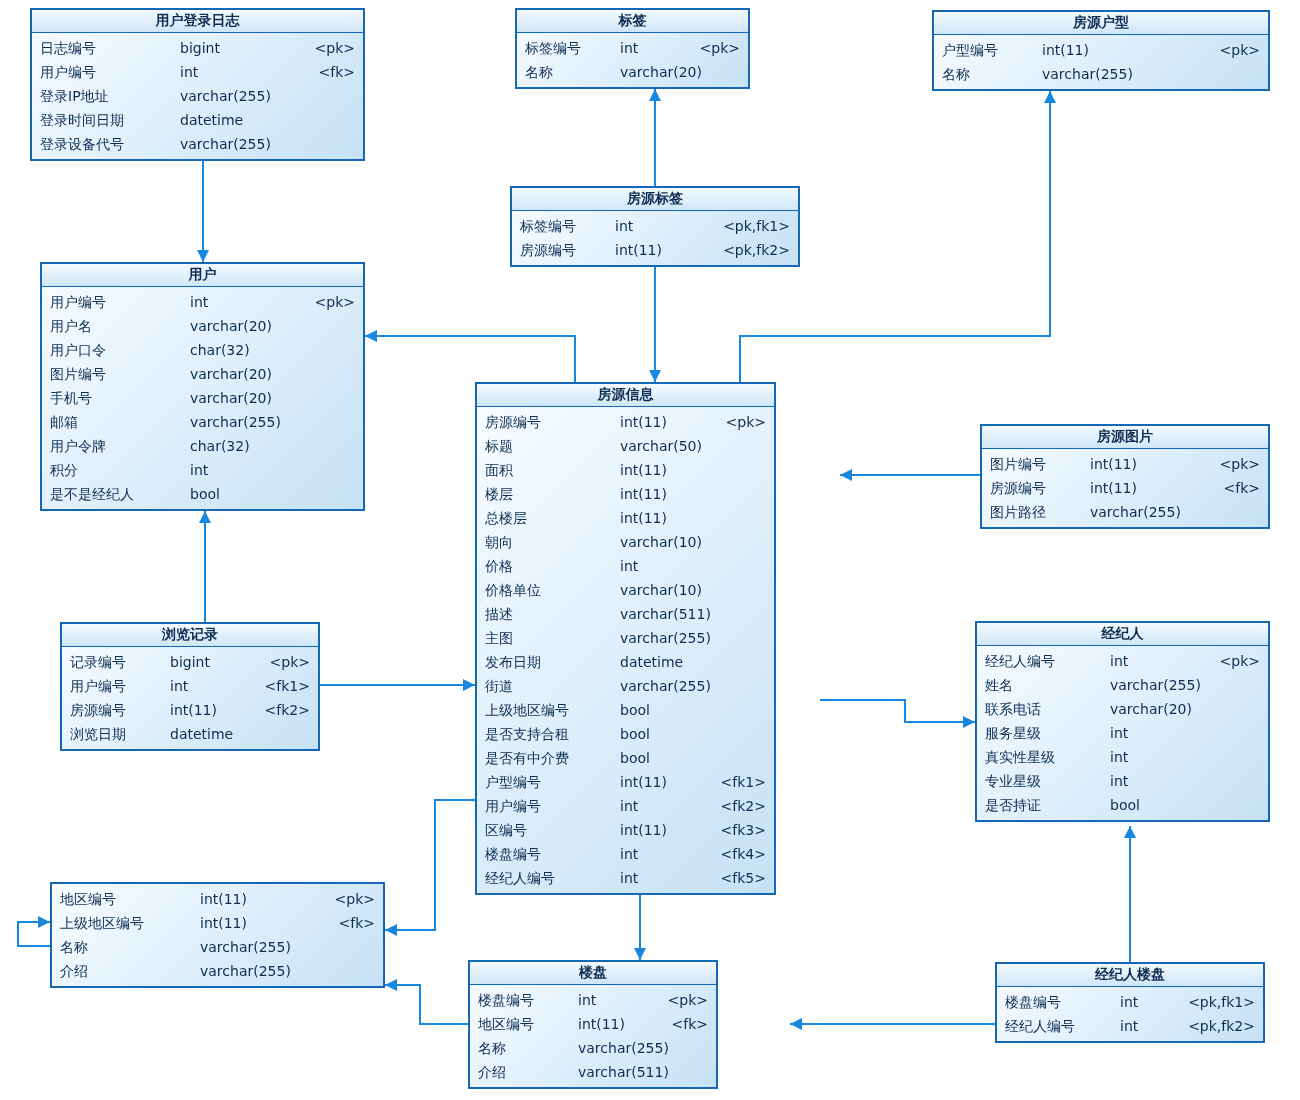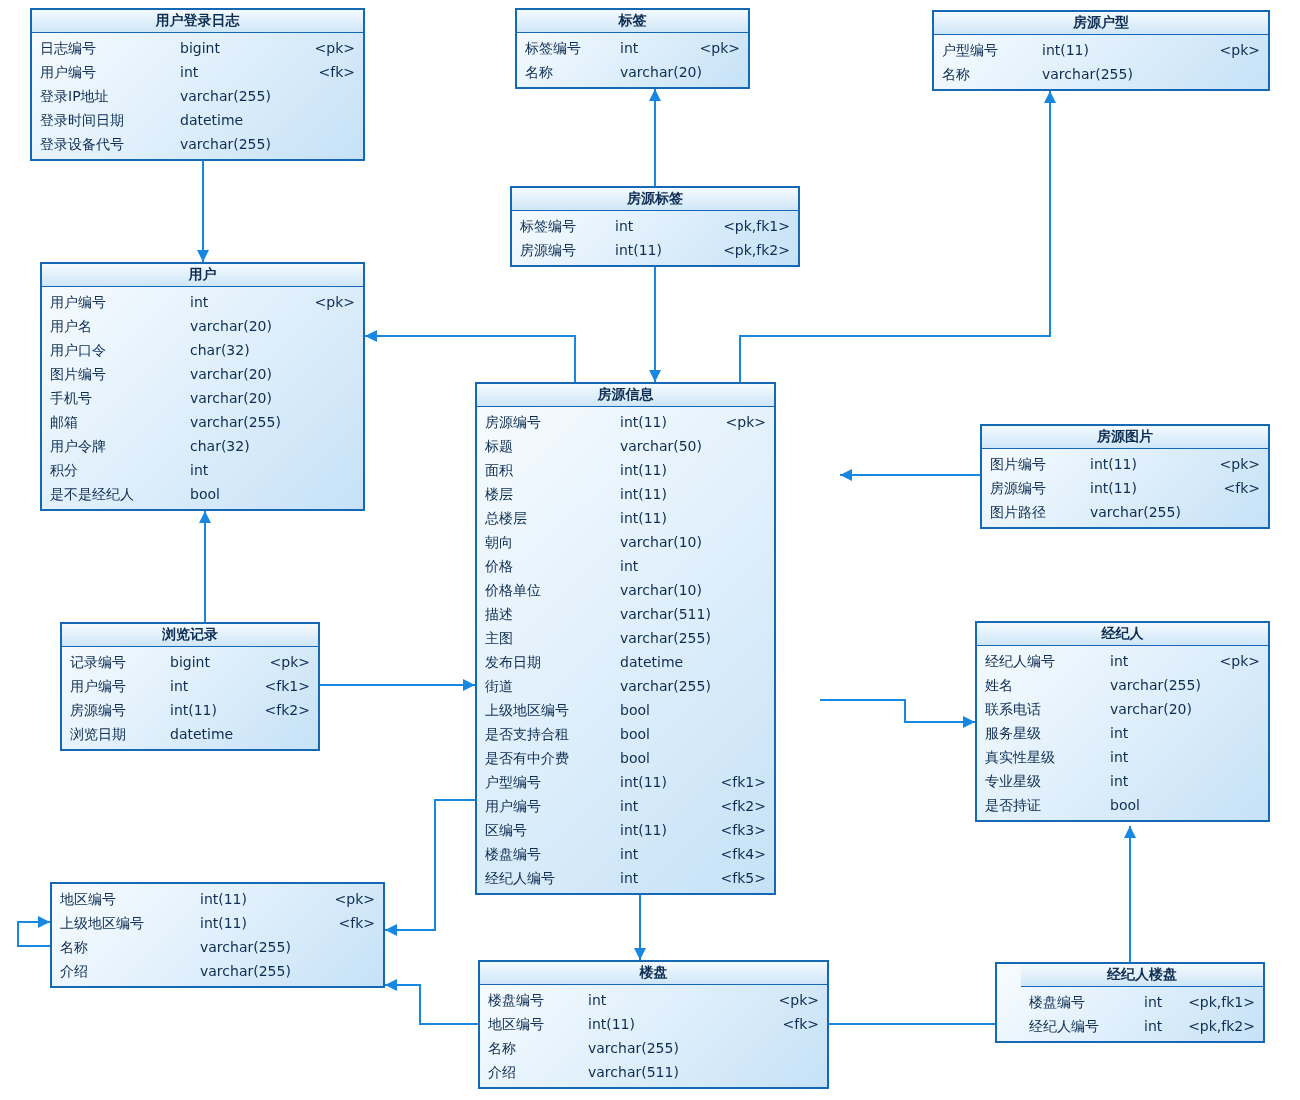--- a/index.html
+++ b/index.html
@@ -393,21 +393,21 @@
           <span class="c-type">varchar(255)</span>
           <span class="c-key"></span>
         </div>
         <div class="row">
           <span class="c-name">介绍</span>
           <span class="c-type">varchar(255)</span>
           <span class="c-key"></span>
         </div>
       </div>
     </div>
-    <div class="table" style="left: 478px; top: 960px; width: 351px; --namew: 100px;">
+    <div class="table" style="left: 468px; top: 960px; width: 250px; --namew: 100px;">
       <div class="t-header">楼盘</div>
       <div class="t-body">
         <div class="row pk">
           <span class="c-name">楼盘编号</span>
           <span class="c-type">int</span>
           <span class="c-key">&lt;pk&gt;</span>
         </div>
         <div class="row">
           <span class="c-name">地区编号</span>
           <span class="c-type">int(11)</span>
@@ -418,21 +418,21 @@
           <span class="c-type">varchar(255)</span>
           <span class="c-key"></span>
         </div>
         <div class="row">
           <span class="c-name">介绍</span>
           <span class="c-type">varchar(511)</span>
           <span class="c-key"></span>
         </div>
       </div>
     </div>
-    <div class="table" style="left: 995px; top: 962px; width: 270px; padding-left: 24px; --namew: 115px;">
+    <div class="table" style="left: 995px; top: 962px; width: 270px; --namew: 115px;">
       <div class="t-header">经纪人楼盘</div>
       <div class="t-body">
         <div class="row pk">
           <span class="c-name">楼盘编号</span>
           <span class="c-type">int</span>
           <span class="c-key">&lt;pk,fk1&gt;</span>
         </div>
         <div class="row pk">
           <span class="c-name">经纪人编号</span>
           <span class="c-type">int</span>

